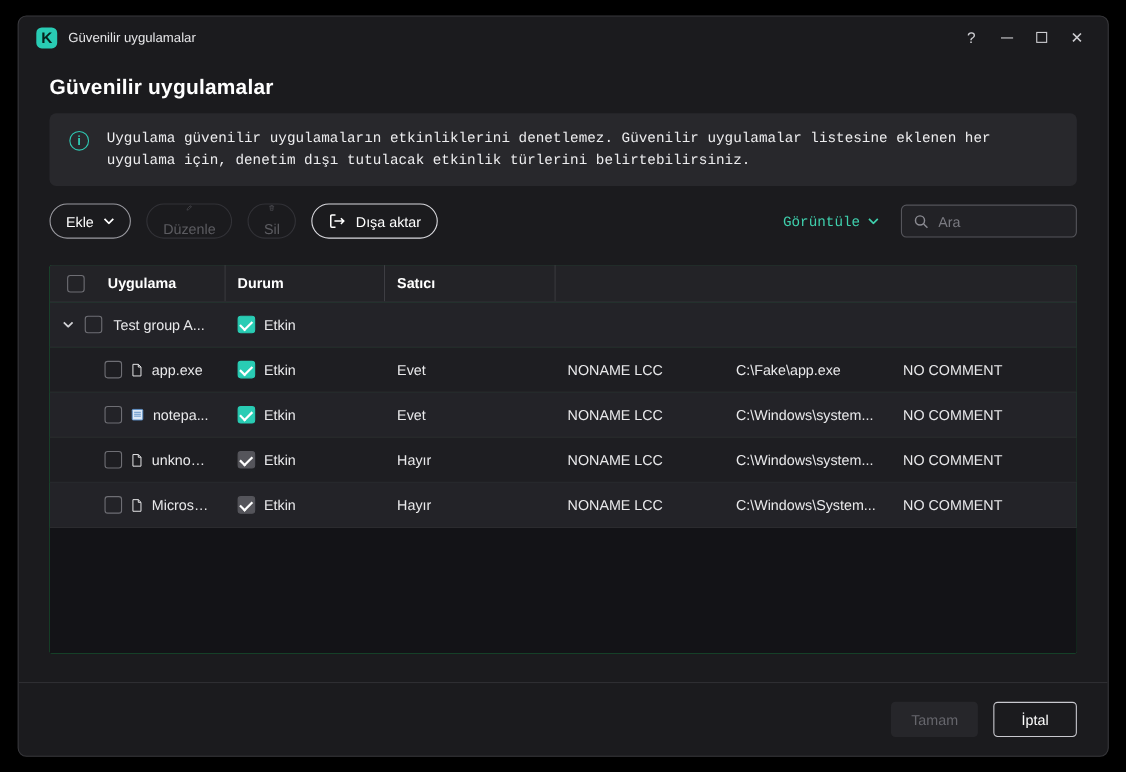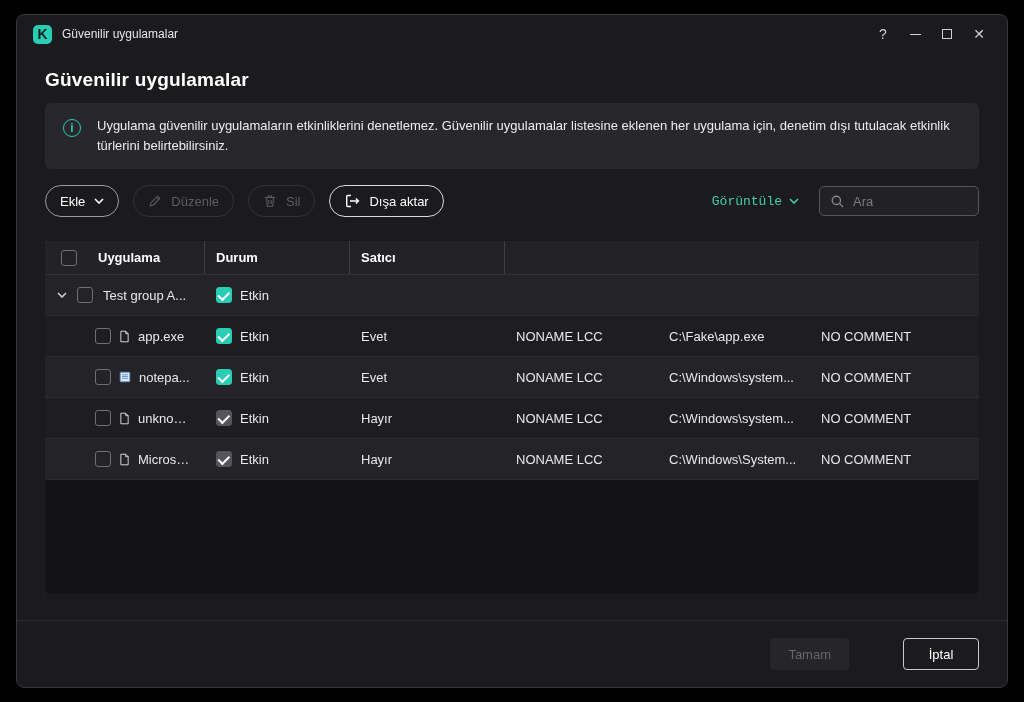--- a/index.html
+++ b/index.html
@@ -25,30 +25,30 @@
 
   
   .content { flex:1; min-height:0; padding:0 28px; display:flex; flex-direction:column; }
   h1 { margin-top:16px; font-size:19px; font-weight:700; color:#ffffff; letter-spacing:.2px; }
 
   .banner { margin-top:12px; background:#28282c; border-radius:6px; padding:13px 18px;
             display:flex; gap:16px; align-items:flex-start; min-height:65px; }
   .info-icon { flex:none; width:18px; height:18px; margin-top:3px; border:1.6px solid #2fc7b2;
                border-radius:50%; color:#2fc7b2; font-size:12px; font-weight:bold;
                display:flex; align-items:center; justify-content:center; }
-  .banner p { font-size:13px; line-height:1.55; color:#ededef; max-width:872px; }
+  .banner p { font-size:13px; line-height:1.55; color:#ededef; max-width:872px;font-family:Liberation Mono, monospace; }
 
   
   .toolbar { margin-top:16px; height:32px; flex:none; display:flex; align-items:center; }
   .tleft { display:flex; align-items:center; gap:14px; }
   .btn { height:32px; padding:0 14px; border-radius:16px; background:transparent; color:#fff;
          font-size:13px; display:inline-flex; align-items:center; gap:9px;
          border:1px solid #9a9aa0; cursor:pointer; font-family:inherit; white-space:nowrap; }
   .btn.strong { border-color:#d9d9de; }
-  .btn.disabled { color:#5c5c61; border-color:#323237; cursor:default; }
+  .btn.disabled { color:#5c5c61; border-color:#323237; cursor:default;flex-direction:column; }
   .btn svg { display:block; }
   .tright { margin-left:auto; display:flex; align-items:center; gap:20px; }
   .view-link { background:none; border:none; color:#3fd0ad; font-size:13px; cursor:pointer;
                display:inline-flex; align-items:center; gap:7px; font-family:Liberation Mono, monospace; }
   .search { width:160px; height:30px; border:1px solid #55555b; border-radius:5px;
             background:#222226; display:flex; align-items:center; gap:8px; padding:0 10px; }
   .search input { flex:1; min-width:0; background:transparent; border:none; outline:none;
                   color:#e3e3e6; font-size:13px; font-family:inherit; }
   .search input::placeholder { color:#7b7b82; }
 
@@ -82,21 +82,21 @@
   .cb.checked::after { content:""; width:9px; height:5px; border-left:2px solid #ffffff;
                        border-bottom:2px solid #ffffff; transform:rotate(-45deg) translate(0,-1px); }
   .cb.checked.dim { background:#55555b; border-color:#55555b; }
 
   
   .footer { flex:none; height:67px; border-top:1px solid #2e2e32; display:flex;
             align-items:center; justify-content:flex-end; gap:14px; padding:12px 28px; }
   .btn-footer { height:32px; min-width:76px; padding:0 18px; border-radius:4px; font-size:13px;
                 font-family:inherit; cursor:pointer; }
   .btn-ok { background:#26262a; border:none; color:#66666c; cursor:default; }
-  .btn-cancel { background:transparent; border:1px solid #c9c9cf; color:#ffffff;margin-left:40px; }
+  .btn-cancel { background:transparent; border:1px solid #c9c9cf; color:#ffffff; }
 </style>
 </head>
 <body>
 
 <div class="window">
 
   <div class="titlebar">
     <div class="tb-left">
       <span class="logo">K</span>
       <span class="win-title">Güvenilir uygulamalar</span>

